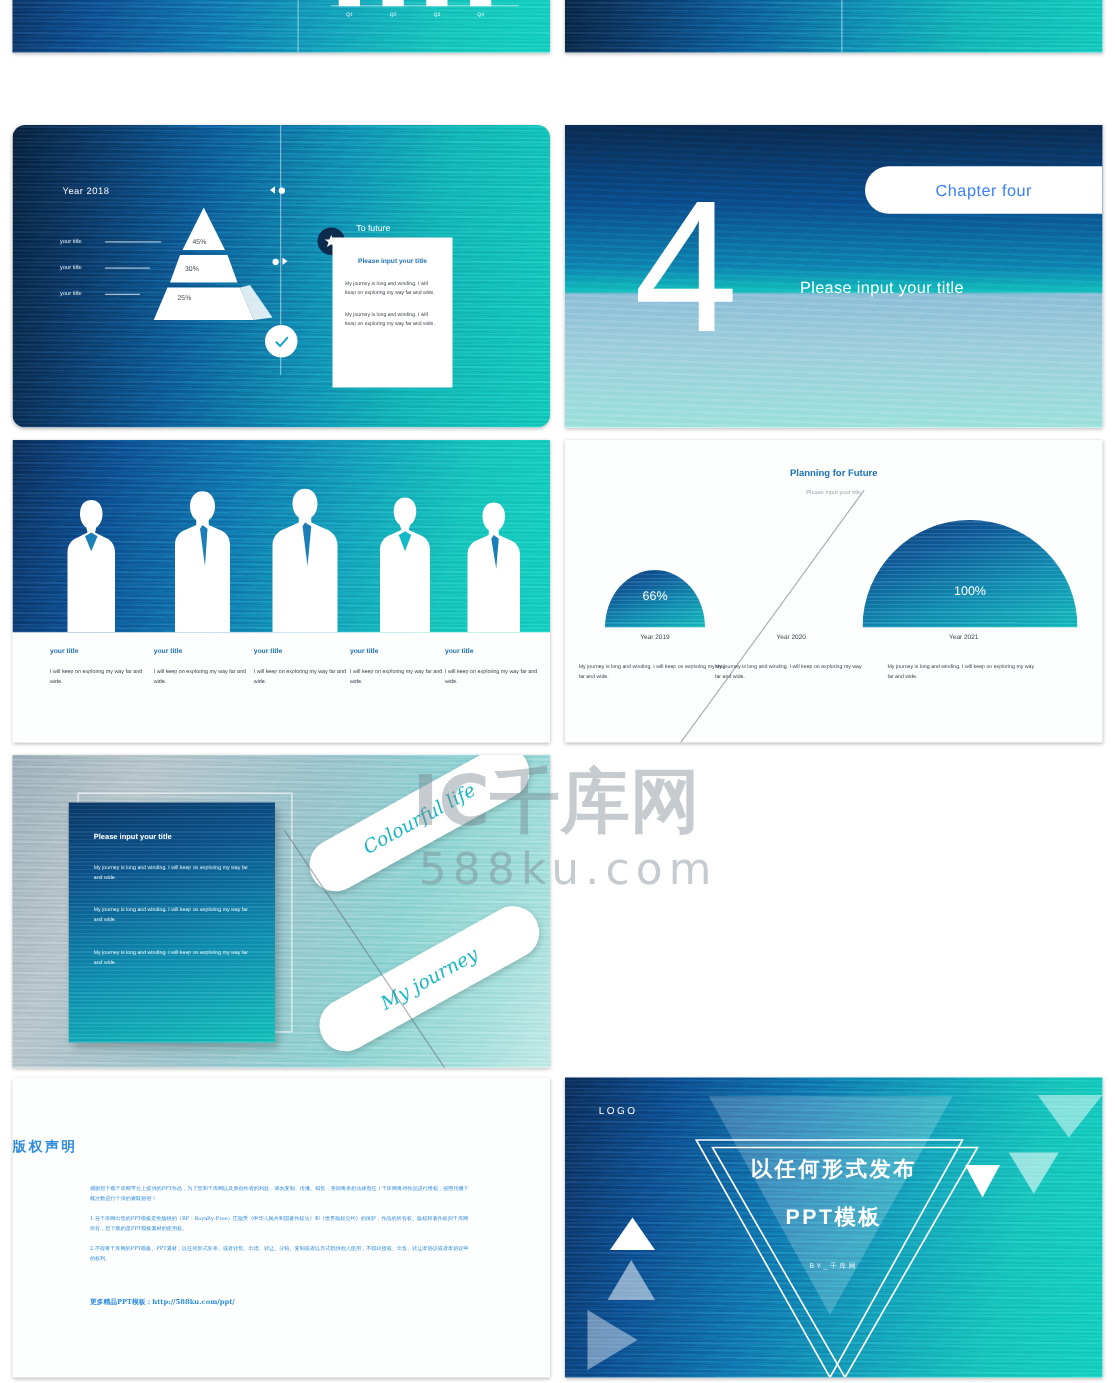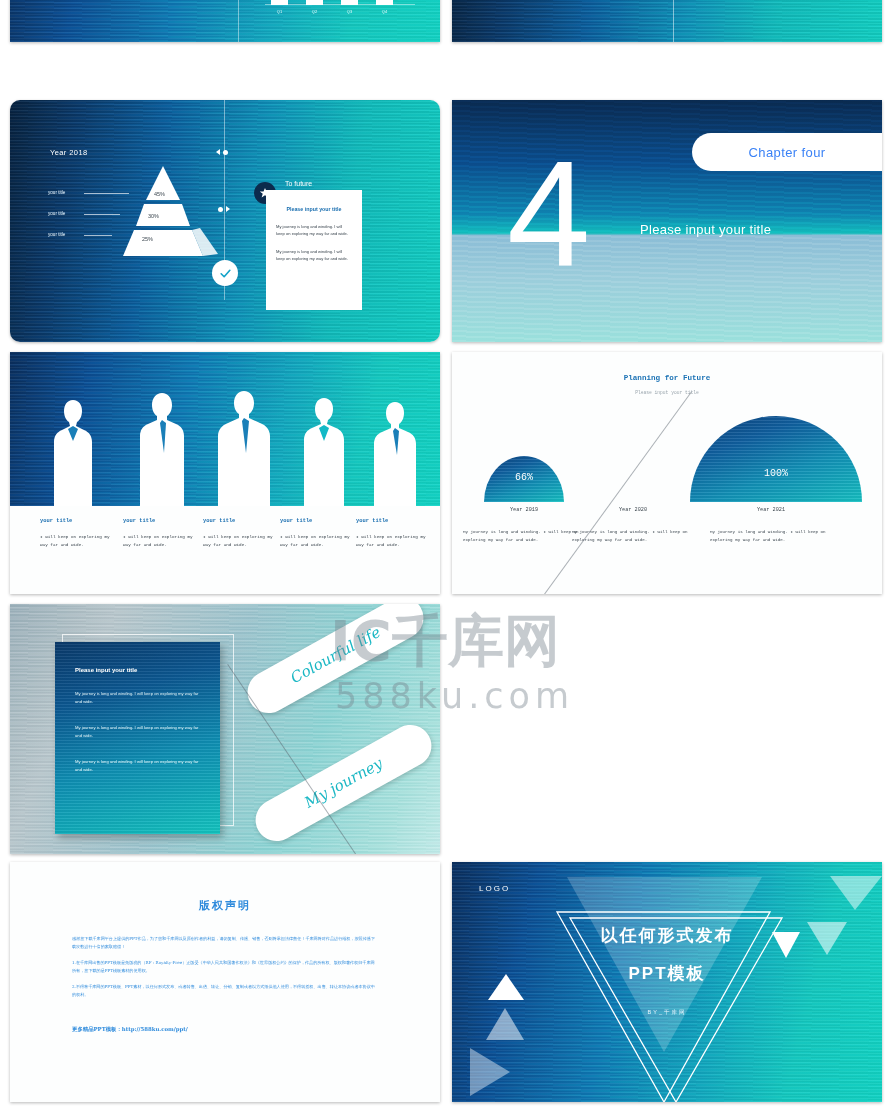--- a/index.html
+++ b/index.html
@@ -29,21 +29,21 @@
   .wc-soft{
     background:
       repeating-linear-gradient(0deg,rgba(255,255,255,.08) 0px,rgba(255,255,255,.08) 1px,rgba(0,0,0,.025) 1px,rgba(0,0,0,.025) 3px),
       linear-gradient(115deg,#9fb3bd 0%,#b9c8cd 20%,#9ec6cf 45%,#8fd6d6 68%,#a9e3df 88%,#c3ecea 100%);
   }
   .wc-split{
     background:
       linear-gradient(180deg,#0a2b52 0%,#0b4e8e 26%,#0f86b2 47%,#12bdbd 55%,
                       #8fc0d8 56%,#9fcfdd 74%,#9ee2de 100%);
   }
-  .wc-white{background:#fdfefe;font-family:Liberation Mono, monospace;}
+  .wc-white{background:#fdfefe;}
   .tex{
     position:absolute;inset:0;pointer-events:none;
     background:repeating-linear-gradient(2deg,rgba(255,255,255,.07) 0 2px,rgba(0,0,0,.04) 2px 5px);
     mix-blend-mode:overlay;
   }
 
   
   #s1{left:10px;top:-68px;width:430px;height:110px;}
   .bars{position:absolute;left:255px;top:0;width:150px;height:100px;}
   .bar{position:absolute;bottom:27px;width:17px;background:#fff;}
@@ -123,21 +123,21 @@
   
   #s8{left:452px;top:604px;width:430px;height:250px;}
   .ty-txt{position:absolute;left:128px;top:52px;width:155px;text-align:center;
     font-family:"DejaVu Serif",serif;font-style:italic;font-weight:bold;color:#19b3bf;}
   .ty-txt .l1{font-size:30px;line-height:1;}
   .ty-txt .l2{font-size:30px;line-height:1;margin-top:14px;}
   .logo8{position:absolute;left:24px;top:28px;font-size:7px;color:#fff;letter-spacing:1.6px;}
 
   
   #s9{left:10px;top:862px;width:430px;height:240px;background:#fdfefe;}
-  .cp-title{text-align:center;margin-top:36px;font-size:11px;color:#2f8bdc;font-family:"DejaVu Serif",serif;font-weight:bold;letter-spacing:2px;}
+  .cp-title{margin-top:48px;font-size:11px;color:#2f8bdc;font-family:"DejaVu Serif",serif;font-weight:bold;letter-spacing:2px;}
   .cp-body{margin:22px 62px 0;}
   .cp-body p{margin:0 0 9px;font-size:4.1px;color:#2f8bdc;line-height:1.85;font-family:"DejaVu Serif",serif;}
   .cp-link{margin:28px 62px 0;font-size:5.4px;color:#2f8bdc;font-family:"DejaVu Serif",serif;font-weight:bold;}
 
   
   #s10{left:452px;top:862px;width:430px;height:240px;}
   .logo10{position:absolute;left:27px;top:22px;font-size:8px;color:#fff;letter-spacing:2px;}
   .t10{position:absolute;left:0;right:0;top:62px;text-align:center;font-size:17px;color:#fff;letter-spacing:2px;font-weight:bold;}
   .t10b{position:absolute;left:0;right:0;top:100px;text-align:center;font-size:17px;color:#fff;letter-spacing:2px;font-weight:bold;}
   .by10{position:absolute;left:0;right:0;top:147px;text-align:center;font-size:5.5px;color:#eaf7ff;letter-spacing:2px;}

